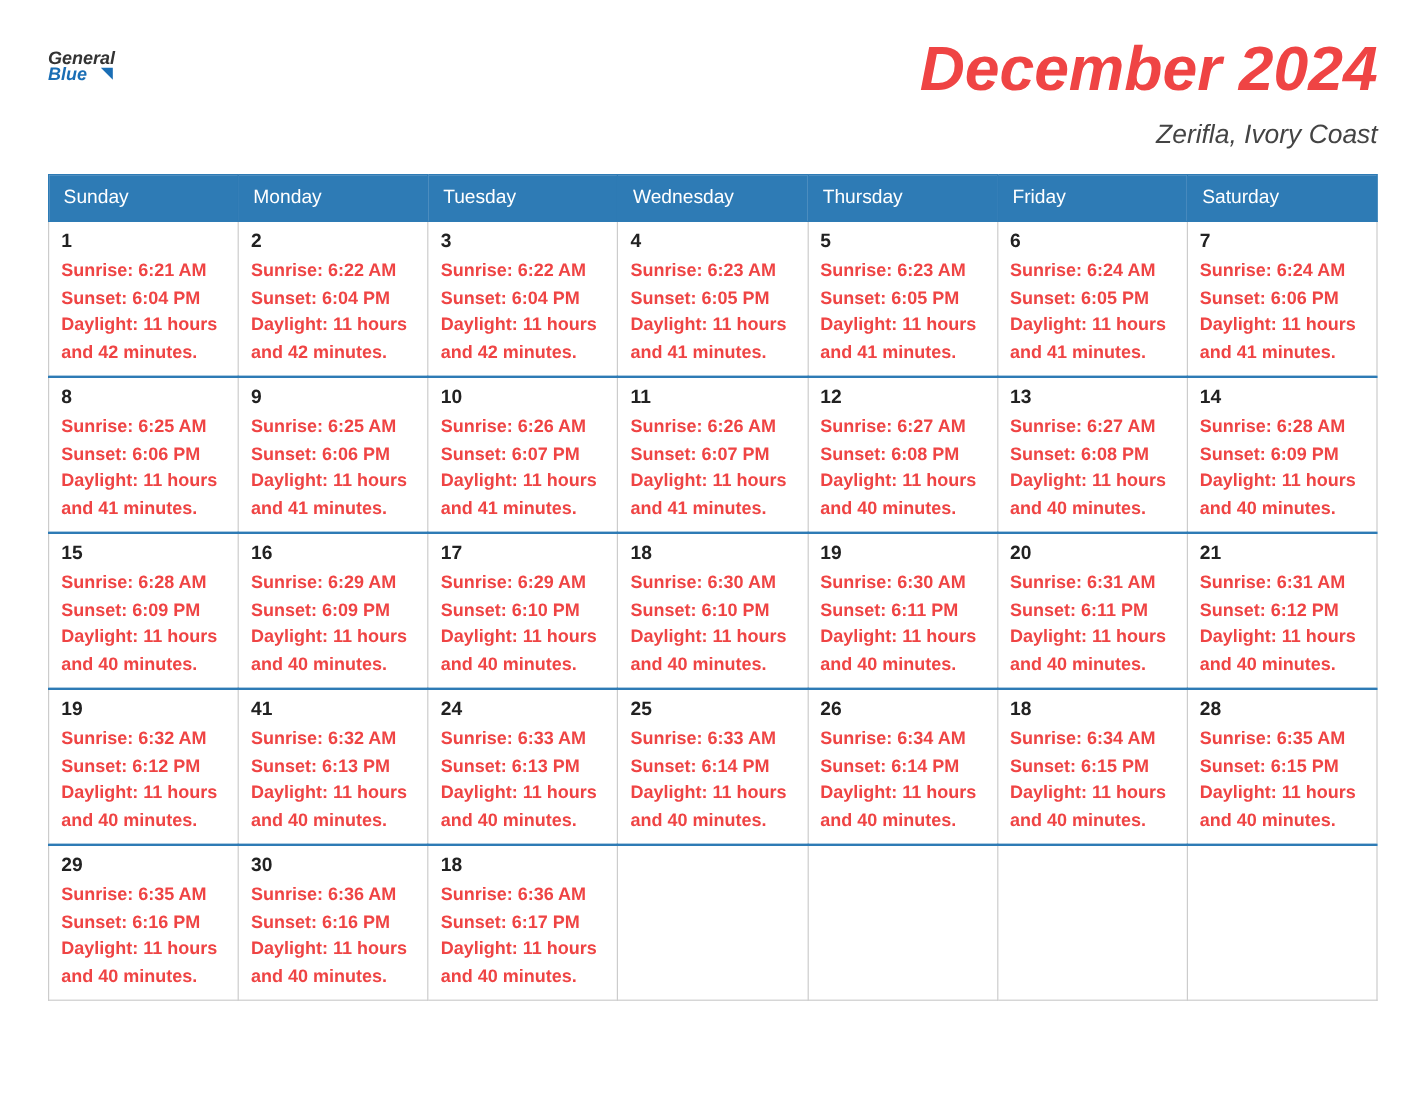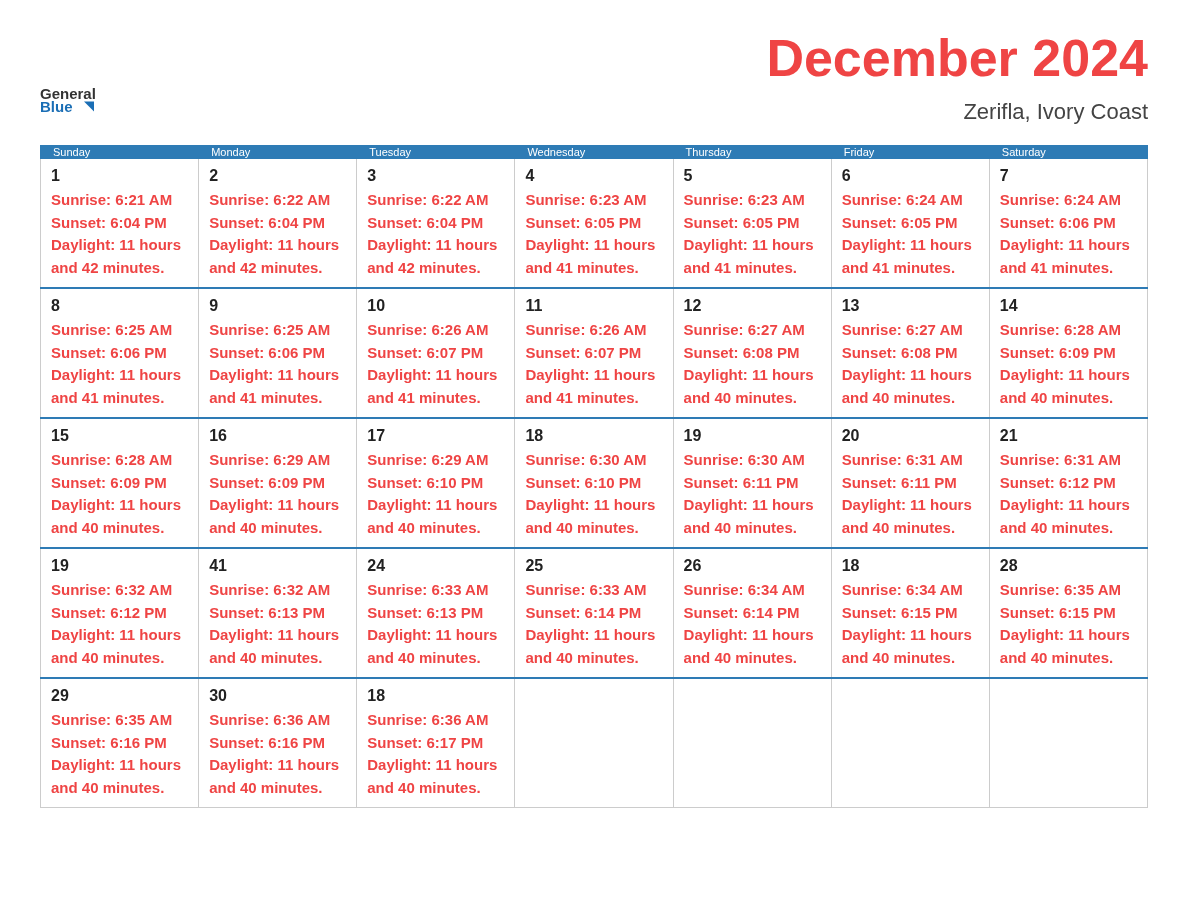--- a/index.html
+++ b/index.html
@@ -6,22 +6,23 @@
     body {
       font-family: Arial, sans-serif;
       background: #fff;
       padding: 30px 40px;
       width: 1188px;
       min-height: 918px;
     }
     .header {
       display: flex;
       justify-content: space-between;
-      align-items: flex-end;
+      align-items: flex-start;
       margin-bottom: 20px;
+      font-style: italic;
     }
     .logo {
       display: flex;
       align-items: center;
     }
     .title-block {
       text-align: right;
     }
     .calendar-title {
       font-size: 52px;
@@ -36,22 +37,22 @@
     }
     .calendar {
       width: 100%;
       border-collapse: collapse;
       border: 1px solid #aaa;
     }
     .calendar th {
       background-color: #2e7bb5;
       color: #fff;
       text-align: left;
-      padding: 0 12px;
-      font-size: 11px;
+      padding: 10px 12px;
+      font-size: 16px;
       font-weight: normal;
       border: 1px solid #2e7bb5;
     }
     .calendar td {
       vertical-align: top;
       padding: 8px 10px;
       border: 1px solid #ccc;
       width: 14.28%;
       min-height: 100px;
     }

